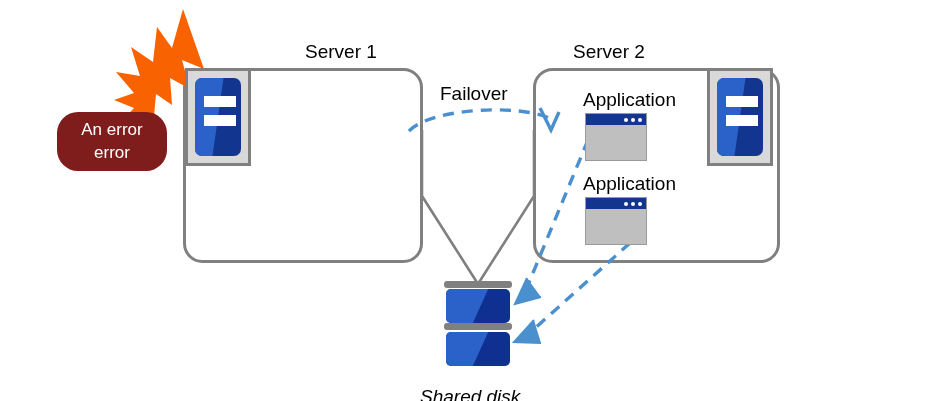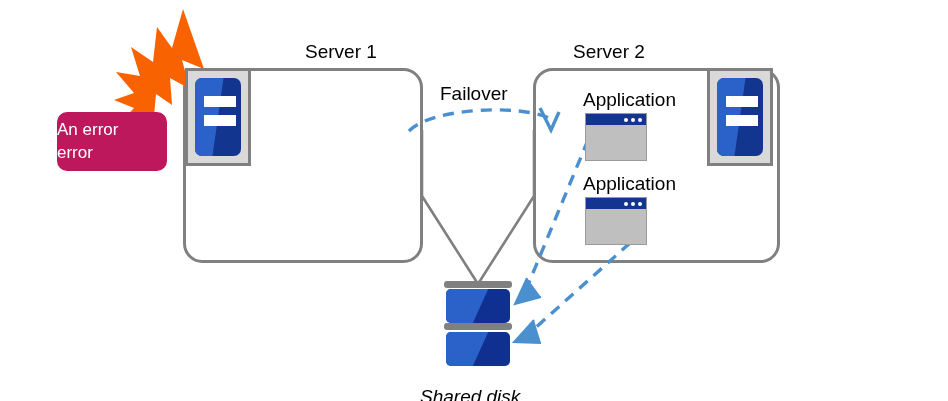--- a/index.html
+++ b/index.html
@@ -38,27 +38,27 @@
   #shared-disk-label { left: 420px; top: 387px; font-style: italic; }
   #app1-label { left: 583px; top: 90px; }
   #app2-label { left: 583px; top: 174px; }
 
   .error-callout {
     position: absolute;
     left: 57px;
     top: 112px;
     width: 110px;
     height: 59px;
-    background: #be185d;
-    border-radius: 10px;
+    background: #7f1d1d;
+    border-radius: 21px;
     color: #ffffff;
     font-size: 17px;
     display: flex;
     flex-direction: column;
-    align-items: flex-start;
+    align-items: center;
     justify-content: center;
     line-height: 1.32;
     text-align: center;
     font-family: "Liberation Sans", sans-serif;
   }
 
   
   .server-icon {
     position: absolute;
     width: 66px;

